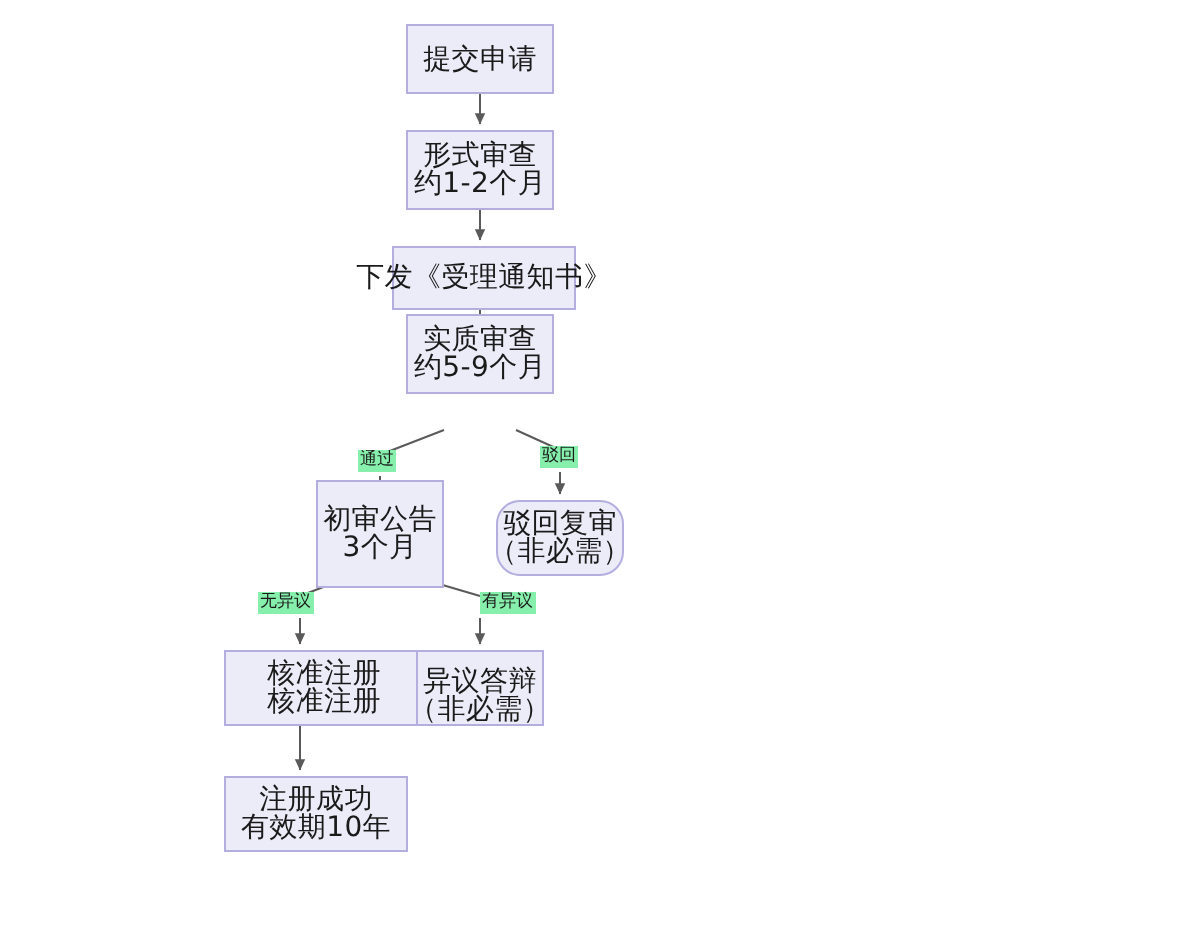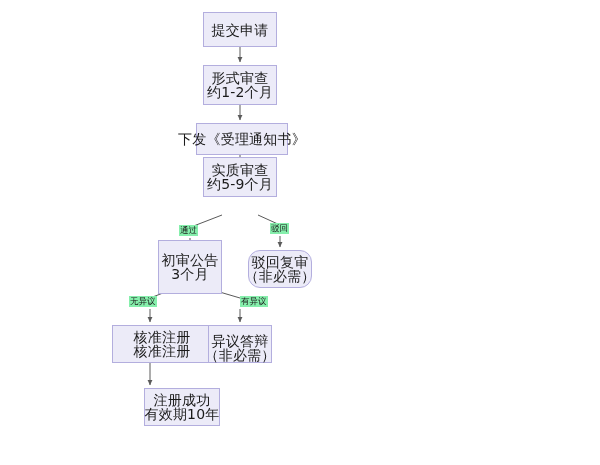--- a/index.html
+++ b/index.html
@@ -121,21 +121,21 @@
   <div class="node-box" style="left:112px; top:325px; width:100px; height:38px;align-items:center;">
     <span class="node-line">核准注册</span>
     <span class="node-line">核准注册</span>
   </div>
 
   <div class="node-box" style="left:208px; top:325px; width:64px; height:38px;justify-content:flex-end;">
     <span class="node-line">异议答辩</span>
     <span class="node-line">（非必需）</span>
   </div>
 
-  <div class="node-box" style="left:112px; top:388px; width:76px; height:38px;margin-left:32px;">
+  <div class="node-box" style="left:112px; top:388px; width:92px; height:38px;">
     <span class="node-line">注册成功</span>
     <span class="node-line">有效期10年</span>
   </div>
 
   <span class="edge-label" style="left:179px; top:225px;">通过</span>
 
   <span class="edge-label" style="left:270px; top:223px;">驳回</span>
 
   <span class="edge-label" style="left:129px; top:296px;text-align:center;">无异议</span>
 

